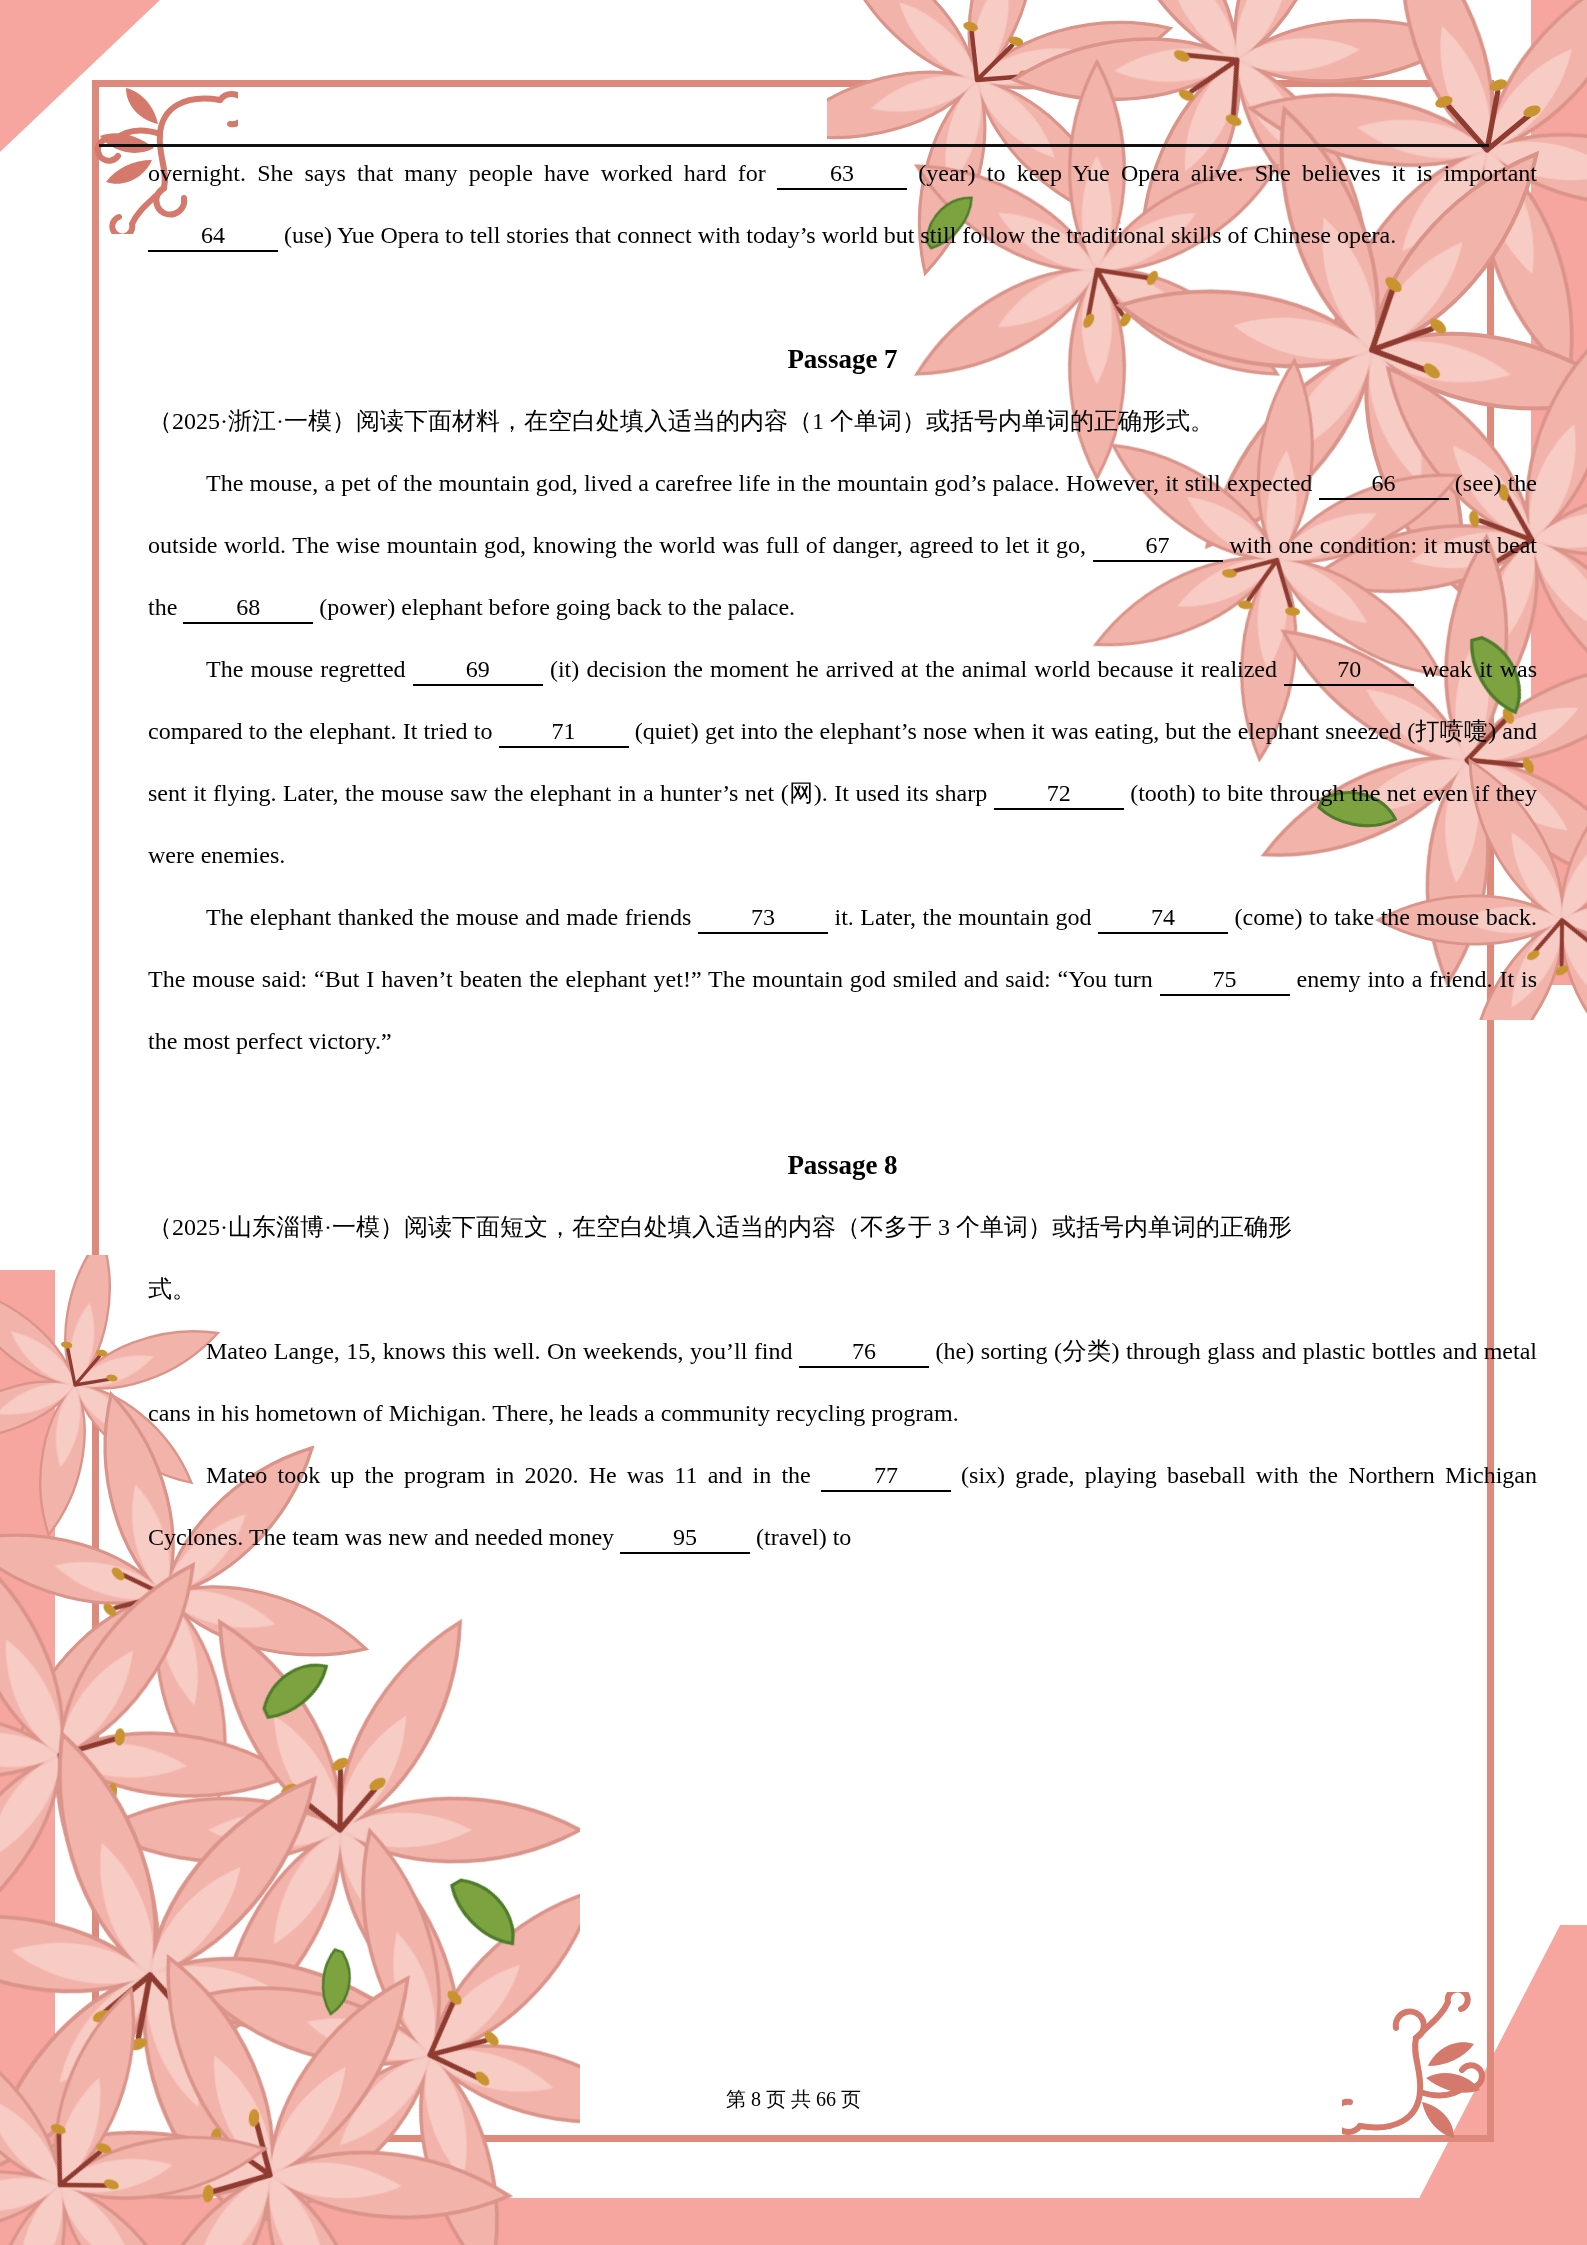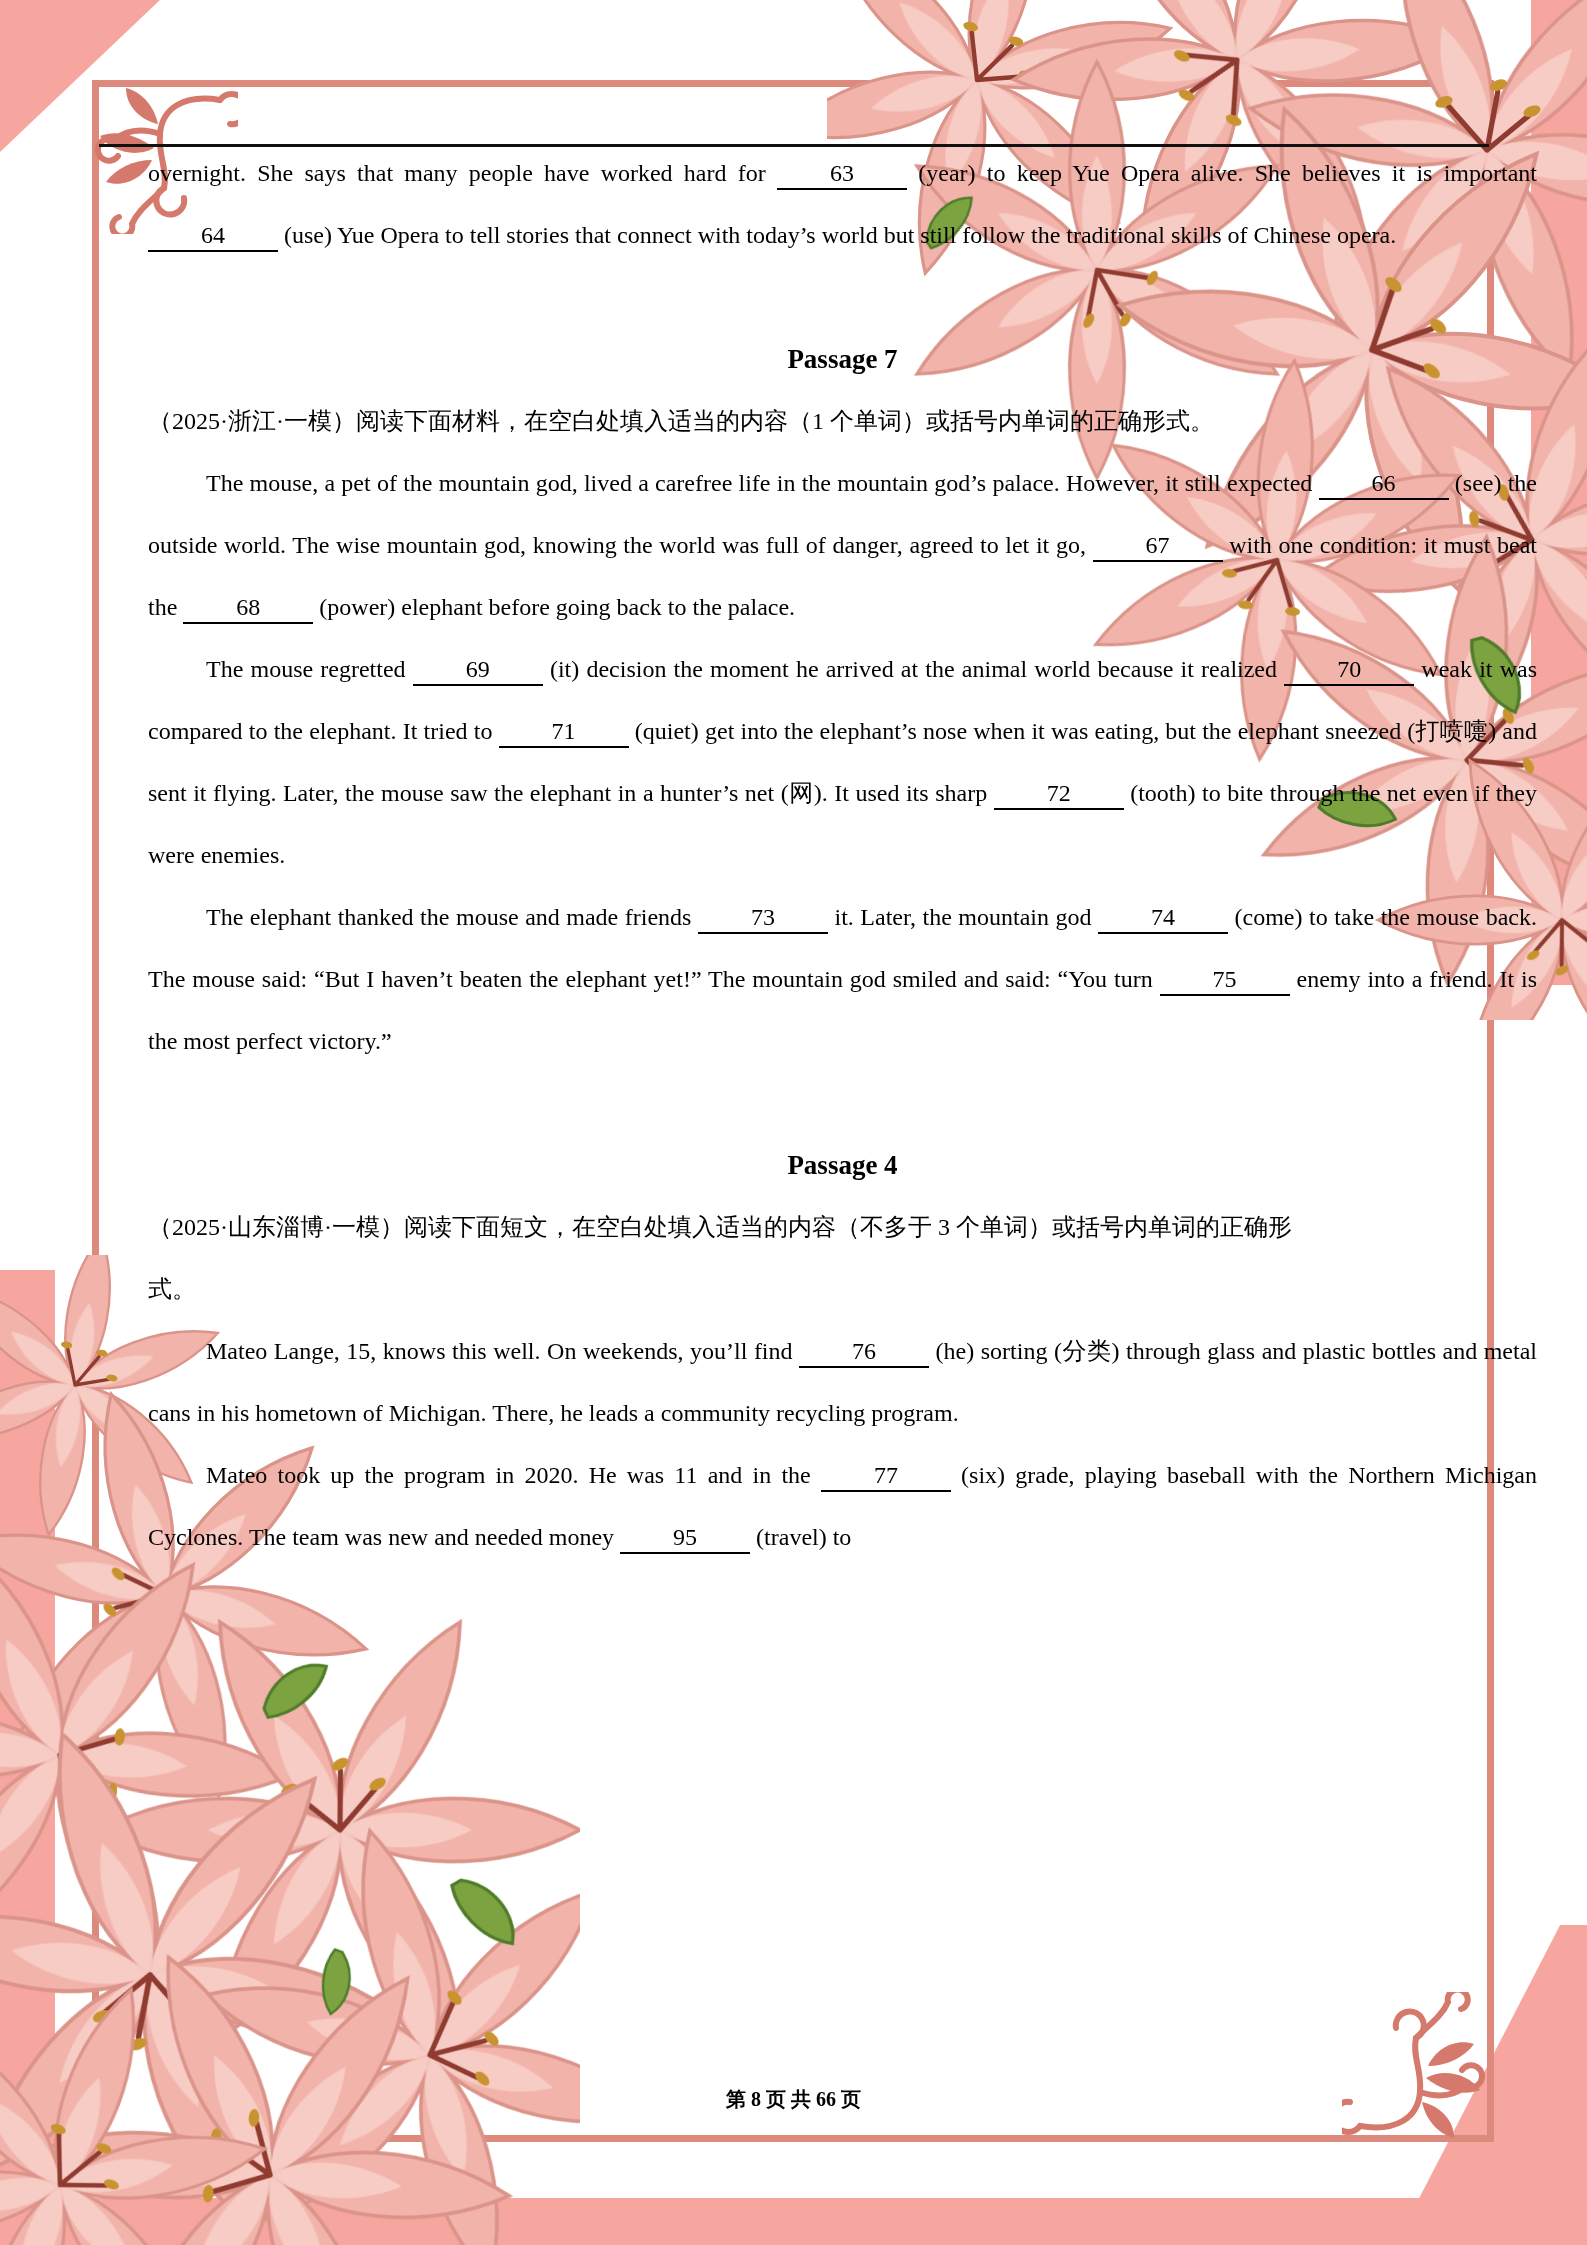--- a/index.html
+++ b/index.html
@@ -42,21 +42,21 @@
              font-size:24px; line-height:62px;padding-left:48px; }
   .content p { margin:0; text-align:justify; }
   .content p.indent { text-indent:58px; }
   .content p.instruction { text-align:left; text-indent:0; max-width:1155px; }
   .content h2 { margin:62px 0 0 0; text-align:center; font-size:27px;
                 font-weight:bold; line-height:62px; }
   .blank { display:inline-block; width:130px; text-align:center;
            border-bottom:2px solid #000; padding-bottom:3px; line-height:1;
            text-indent:0; }
   .footer { position:absolute; left:0; top:2086px; width:1587px; z-index:6;
-            text-align:center; font-size:20px; font-weight:bold; }
+            text-align:center; font-size:20px; font-weight:normal; }
 </style>
 </head>
 <body>
 
 <svg width="0" height="0" style="position:absolute" aria-hidden="true">
   <defs>
     <g id="petal">
         <path d="M0,0 C26,-36 30,-104 0,-160 C-30,-104 -26,-36 0,0 Z"></path>
       </g>
     <g id="bloom6">
@@ -147,20 +147,20 @@
 
   <div class="header-rule"></div>
 
   <main class="content">
       <p class="">overnight. She says that many people have worked hard for <span class="blank">63</span> (year) to keep Yue Opera alive. She believes it is important <span class="blank">64</span> (use) Yue Opera to tell stories that connect with today’s world but still follow the traditional skills of Chinese opera.</p>
       <h2 class="">Passage 7</h2>
       <p class="instruction">（2025·浙江·一模）阅读下面材料，在空白处填入适当的内容（1 个单词）或括号内单词的正确形式。</p>
       <p class="indent">The mouse, a pet of the mountain god, lived a carefree life in the mountain god’s palace. However, it still expected <span class="blank">66</span> (see) the outside world. The wise mountain god, knowing the world was full of danger, agreed to let it go, <span class="blank">67</span> with one condition: it must beat the <span class="blank">68</span> (power) elephant before going back to the palace.</p>
       <p class="indent">The mouse regretted <span class="blank">69</span> (it) decision the moment he arrived at the animal world because it realized <span class="blank">70</span> weak it was compared to the elephant. It tried to <span class="blank">71</span> (quiet) get into the elephant’s nose when it was eating, but the elephant sneezed (打喷嚏) and sent it flying. Later, the mouse saw the elephant in a hunter’s net (网). It used its sharp <span class="blank">72</span> (tooth) to bite through the net even if they were enemies.</p>
       <p class="indent">The elephant thanked the mouse and made friends <span class="blank">73</span> it. Later, the mountain god <span class="blank">74</span> (come) to take the mouse back. The mouse said: “But I haven’t beaten the elephant yet!” The mountain god smiled and said: “You turn <span class="blank">75</span> enemy into a friend. It is the most perfect victory.”</p>
-      <h2 class="">Passage 4</h2>
+      <h2 class="">Passage 8</h2>
       <p class="instruction">（2025·山东淄博·一模）阅读下面短文，在空白处填入适当的内容（不多于 3 个单词）或括号内单词的正确形式。</p>
       <p class="indent">Mateo Lange, 15, knows this well. On weekends, you’ll find <span class="blank">76</span> (he) sorting (分类) through glass and plastic bottles and metal cans in his hometown of Michigan. There, he leads a community recycling program.</p>
       <p class="indent">Mateo took up the program in 2020. He was 11 and in the <span class="blank">77</span> (six) grade, playing baseball with the Northern Michigan Cyclones. The team was new and needed money <span class="blank">95</span> (travel) to</p>
     </main>
 
   <div class="footer">第 8 页 共 66 页</div>
 </div>
 
 </body></html>

